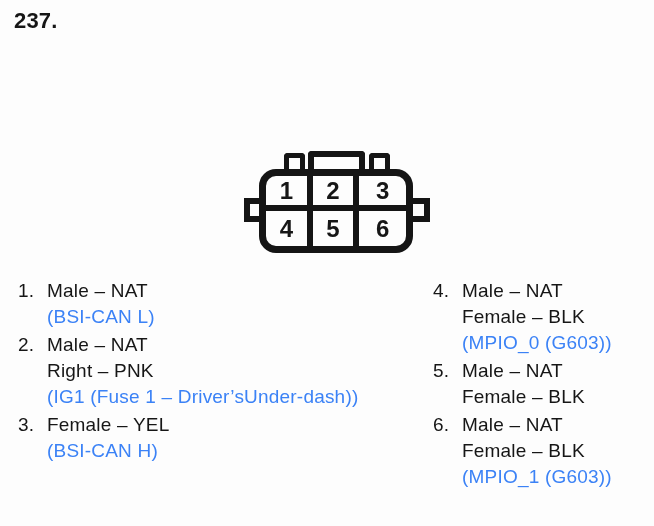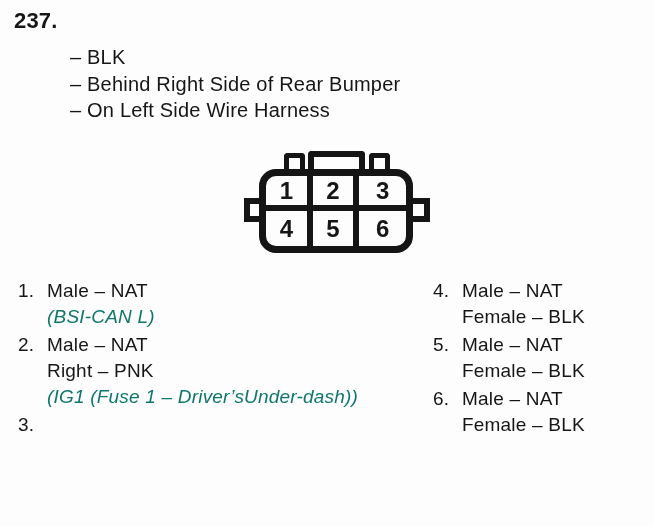--- a/index.html
+++ b/index.html
@@ -74,36 +74,31 @@
     font-size:19px;line-height:26px;
     letter-spacing:.2px;
   }
   .pin-col.left{left:18px;}
   .pin-col.right{left:433px;}
   .pin{
     display:grid;
     grid-template-columns:29px auto;
     margin-bottom:2px;
   }
-  .pin .signal{color:#0f766e;font-style:italic;}
+  .pin .signal{color:#3b82f6;}
 </style>
 </head>
 <body>
 
 <div class="page">
 
   <div class="header">
     <span class="item-no">237.</span>
   </div>
 
-  <div class="notes">
-    <div>– BLK</div>
-    <div>– Behind Right Side of Rear Bumper</div>
-    <div>– On Left Side Wire Harness</div>
-  </div>
 
   <div class="connector">
     <div class="tab small-left"></div>
     <div class="tab wide-center"></div>
     <div class="tab small-right"></div>
     <div class="side-tab left"></div>
     <div class="side-tab right"></div>
     <div class="conn-body">
       <div class="conn-cell br bb">1</div>
       <div class="conn-cell br bb">2</div>
@@ -126,41 +121,45 @@
       <span>2.</span>
       <span>
         <div>Male – NAT</div>
         <div>Right – PNK</div>
         <div class="signal">(IG1 (Fuse 1 – Driver’sUnder-dash))</div>
       </span>
     </div>
     <div class="pin">
       <span>3.</span>
       <span>
+        <div>Female – YEL</div>
+        <div class="signal">(BSI-CAN H)</div>
       </span>
     </div>
   </div>
 
   <div class="pin-col right">
     <div class="pin">
       <span>4.</span>
       <span>
         <div>Male – NAT</div>
         <div>Female – BLK</div>
+        <div class="signal">(MPIO_0 (G603))</div>
       </span>
     </div>
     <div class="pin">
       <span>5.</span>
       <span>
         <div>Male – NAT</div>
         <div>Female – BLK</div>
       </span>
     </div>
     <div class="pin">
       <span>6.</span>
       <span>
         <div>Male – NAT</div>
         <div>Female – BLK</div>
+        <div class="signal">(MPIO_1 (G603))</div>
       </span>
     </div>
   </div>
 
 </div>
 
 </body></html>

